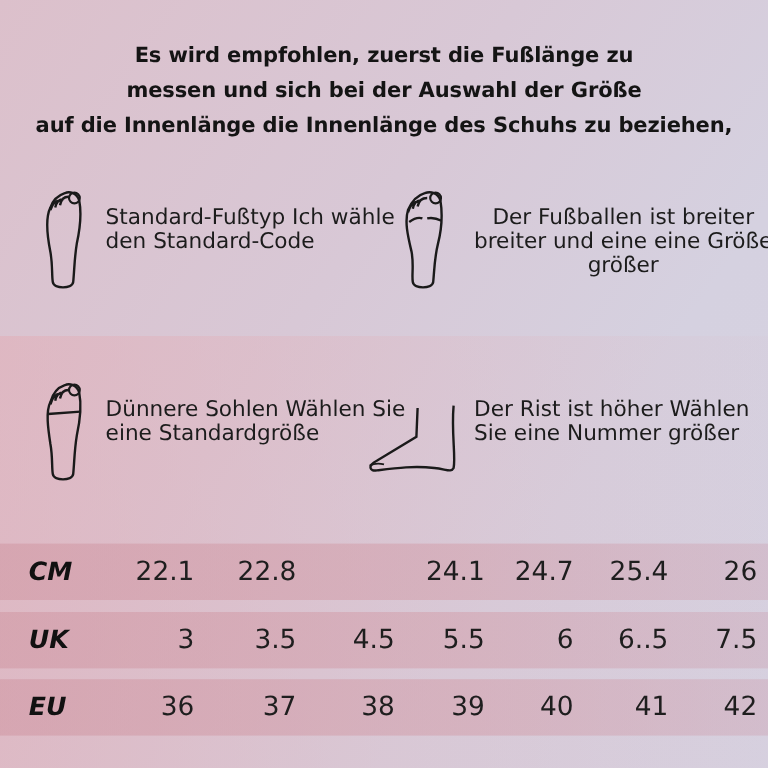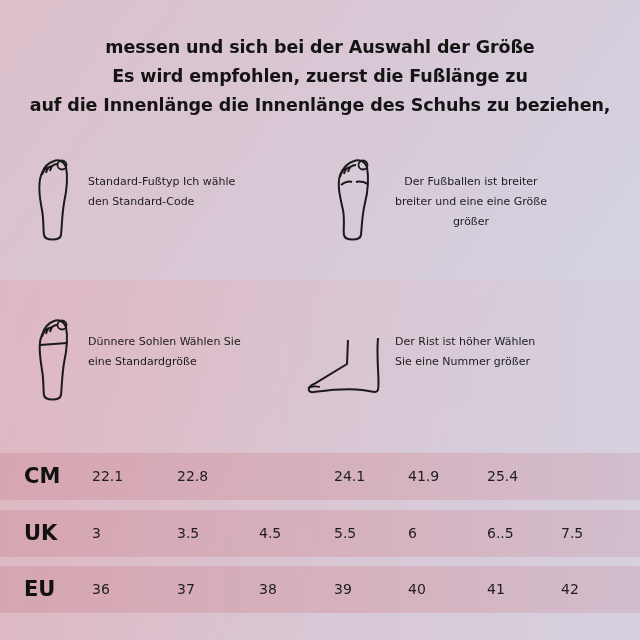--- a/index.html
+++ b/index.html
@@ -16,44 +16,44 @@
     }
     .headline {
       position: absolute; left: 0; top: 33px; width: 640px;
       text-align: center; font-weight: bold; font-size: 17.5px; line-height: 29px;
       letter-spacing: -0.1px;
     }
     .headline div { white-space: nowrap; }
     .feature { position: absolute; }
     .feature svg { position: absolute; }
     .feature .txt {
-      position: absolute; font-size: 11px; line-height: 20px; color: #1c1c1c; white-space: nowrap;
+      position: absolute; font-size: 18px; line-height: 20px; color: #1c1c1c; white-space: nowrap;
     }
     .table { position: absolute; left: 0; top: 453px; width: 640px; }
     .row {
       position: absolute; left: 0; width: 640px; height: 47px;
       background: linear-gradient(90deg, rgba(208,150,162,0.55) 0%, rgba(210,156,168,0.5) 60%, rgba(206,168,184,0.45) 100%);
     }
     .row .label {
       position: absolute; left: 24px; top: 0; height: 47px; line-height: 47px;
-      font-weight: bold; font-size: 21px; color: #111;
+      font-weight: bold; font-size: 21px; color: #111; font-style: italic;
     }
     .row .cell {
       position: absolute; top: 0; height: 34px; line-height: 47px; width: 70px;
-      text-align: left; font-size: 14px; color: #1e1e1e; margin-left: -35px;
+      text-align: right; font-size: 22px; color: #1e1e1e; margin-left: -35px;
     }
   </style>
 </head>
 <body>
 
 <div class="bg-bottom"></div>
 
 <div class="headline">
+  <div>Es wird empfohlen, zuerst die Fußlänge zu</div>
   <div>messen und sich bei der Auswahl der Größe</div>
-  <div>Es wird empfohlen, zuerst die Fußlänge zu</div>
   <div>auf die Innenlänge die Innenlänge des Schuhs zu beziehen,</div>
 </div>
 
 <div class="feature" style="left:0;top:150px;width:320px;height:100px;">
   <svg style="left:34px;top:5px;" width="40" height="88" viewBox="0 0 40 88">
     <path d="M8 18 C4 26,5 40,8 55 C10 66,9 74,10 80 C11 86,26 86,27 80 C28 70,28 60,30 48 C33 34,34 22,32 12 C30 6,24 4,20 6 C14 8,10 12,8 18 Z" fill="none" stroke="#1a1a1a" stroke-width="2"></path>
     <circle cx="28" cy="10" r="4.5" fill="none" stroke="#1a1a1a" stroke-width="1.8"></circle>
     <path d="M8 20 C10 14,13 12,16 12 M12 18 C13 13,16 11,19 11 M16 16 C17 11,20 9,23 9" fill="none" stroke="#1a1a1a" stroke-width="2"></path>
   </svg>
   <div class="txt" style="left:88px;top:22px;">
@@ -99,22 +99,23 @@
     <div>Sie eine Nummer größer</div>
   </div>
 </div>
 
 <div class="table">
   <div class="row" style="top:0;">
     <span class="label">CM</span>
     <span class="cell" style="left:127px">22.1</span>
     <span class="cell" style="left:212px">22.8</span>
     <span class="cell" style="left:369px">24.1</span>
-    <span class="cell" style="left:443px">41.9</span>
+    <span class="cell" style="left:443px">24.7</span>
     <span class="cell" style="left:522px">25.4</span>
+    <span class="cell" style="left:596px">26</span>
   </div>
   <div class="row" style="top:57px;">
     <span class="label">UK</span>
     <span class="cell" style="left:127px">3</span>
     <span class="cell" style="left:212px">3.5</span>
     <span class="cell" style="left:294px">4.5</span>
     <span class="cell" style="left:369px">5.5</span>
     <span class="cell" style="left:443px">6</span>
     <span class="cell" style="left:522px">6..5</span>
     <span class="cell" style="left:596px">7.5</span>

